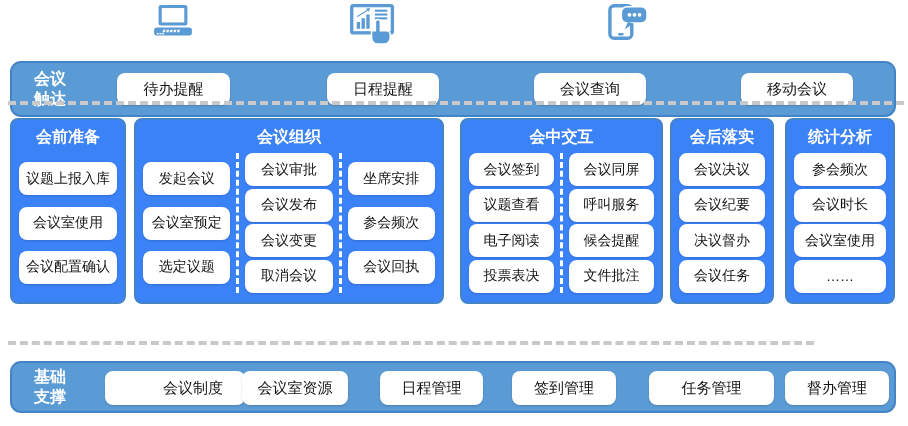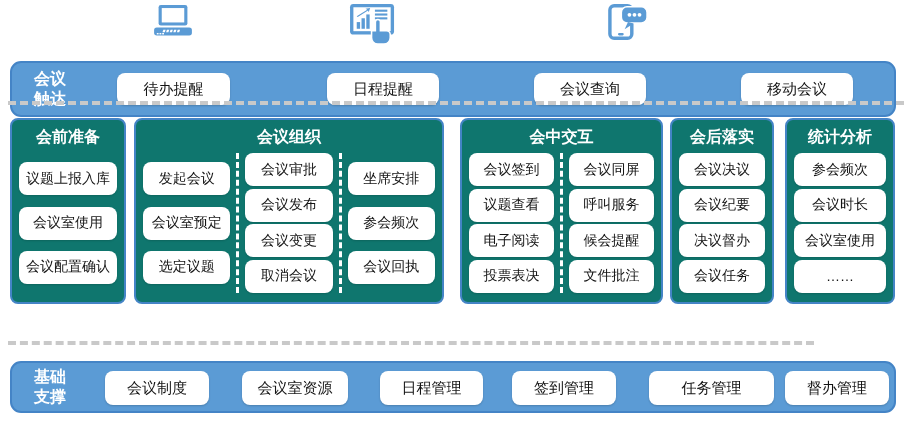--- a/index.html
+++ b/index.html
@@ -20,21 +20,21 @@
   }
   .pill{
     position:absolute;background:#ffffff;border-radius:8px;
     display:flex;align-items:center;justify-content:center;
     font-size:15px;color:#141414;box-shadow:0 1px 2px rgba(0,0,0,.18);
   }
   .band-top .pill{top:10px;height:32px;}
   .band-bottom .pill{top:8px;height:34px;}
   .hdash{position:absolute;height:0;border-top:4px dashed #c9c9c9;}
   .col{
-    position:absolute;top:118px;height:186px;background:#0f766e;
+    position:absolute;top:118px;height:186px;background:#3b82f6;
     border:2px solid #4484c6;border-radius:8px;box-sizing:border-box;
   }
   .col-title{
     height:30px;line-height:33px;text-align:center;color:#ffffff;
     font-weight:bold;font-size:16px;white-space:nowrap;
   }
   .col-body{position:absolute;left:7px;right:7px;top:31px;bottom:7px;display:flex;}
   .group{flex:1;display:flex;flex-direction:column;justify-content:space-evenly;min-width:0;}
   .btn{
     height:33px;background:#ffffff;border-radius:8px;
@@ -184,21 +184,21 @@
         <div class="btn">会议室使用</div>
         <div class="btn">……</div>
       </div>
     </div>
   </div>
 
   <div class="hdash" style="left:8px;top:341px;width:806px;"></div>
 
   <div class="band band-bottom">
     <div class="band-label">基础支撑</div>
-    <div class="pill" style="left:93px;width:104px;">会议制度</div>
+    <div class="pill" style="left:93px;width:104px;padding-left:36px;">会议制度</div>
     <div class="pill" style="left:230px;width:106px;text-align:right;">会议室资源</div>
     <div class="pill" style="left:368px;width:103px;">日程管理</div>
     <div class="pill" style="left:500px;width:104px;">签到管理</div>
     <div class="pill" style="left:637px;width:125px;">任务管理</div>
     <div class="pill" style="left:773px;width:104px;text-align:right;">督办管理</div>
   </div>
 
 </div>
 
 </body></html>

